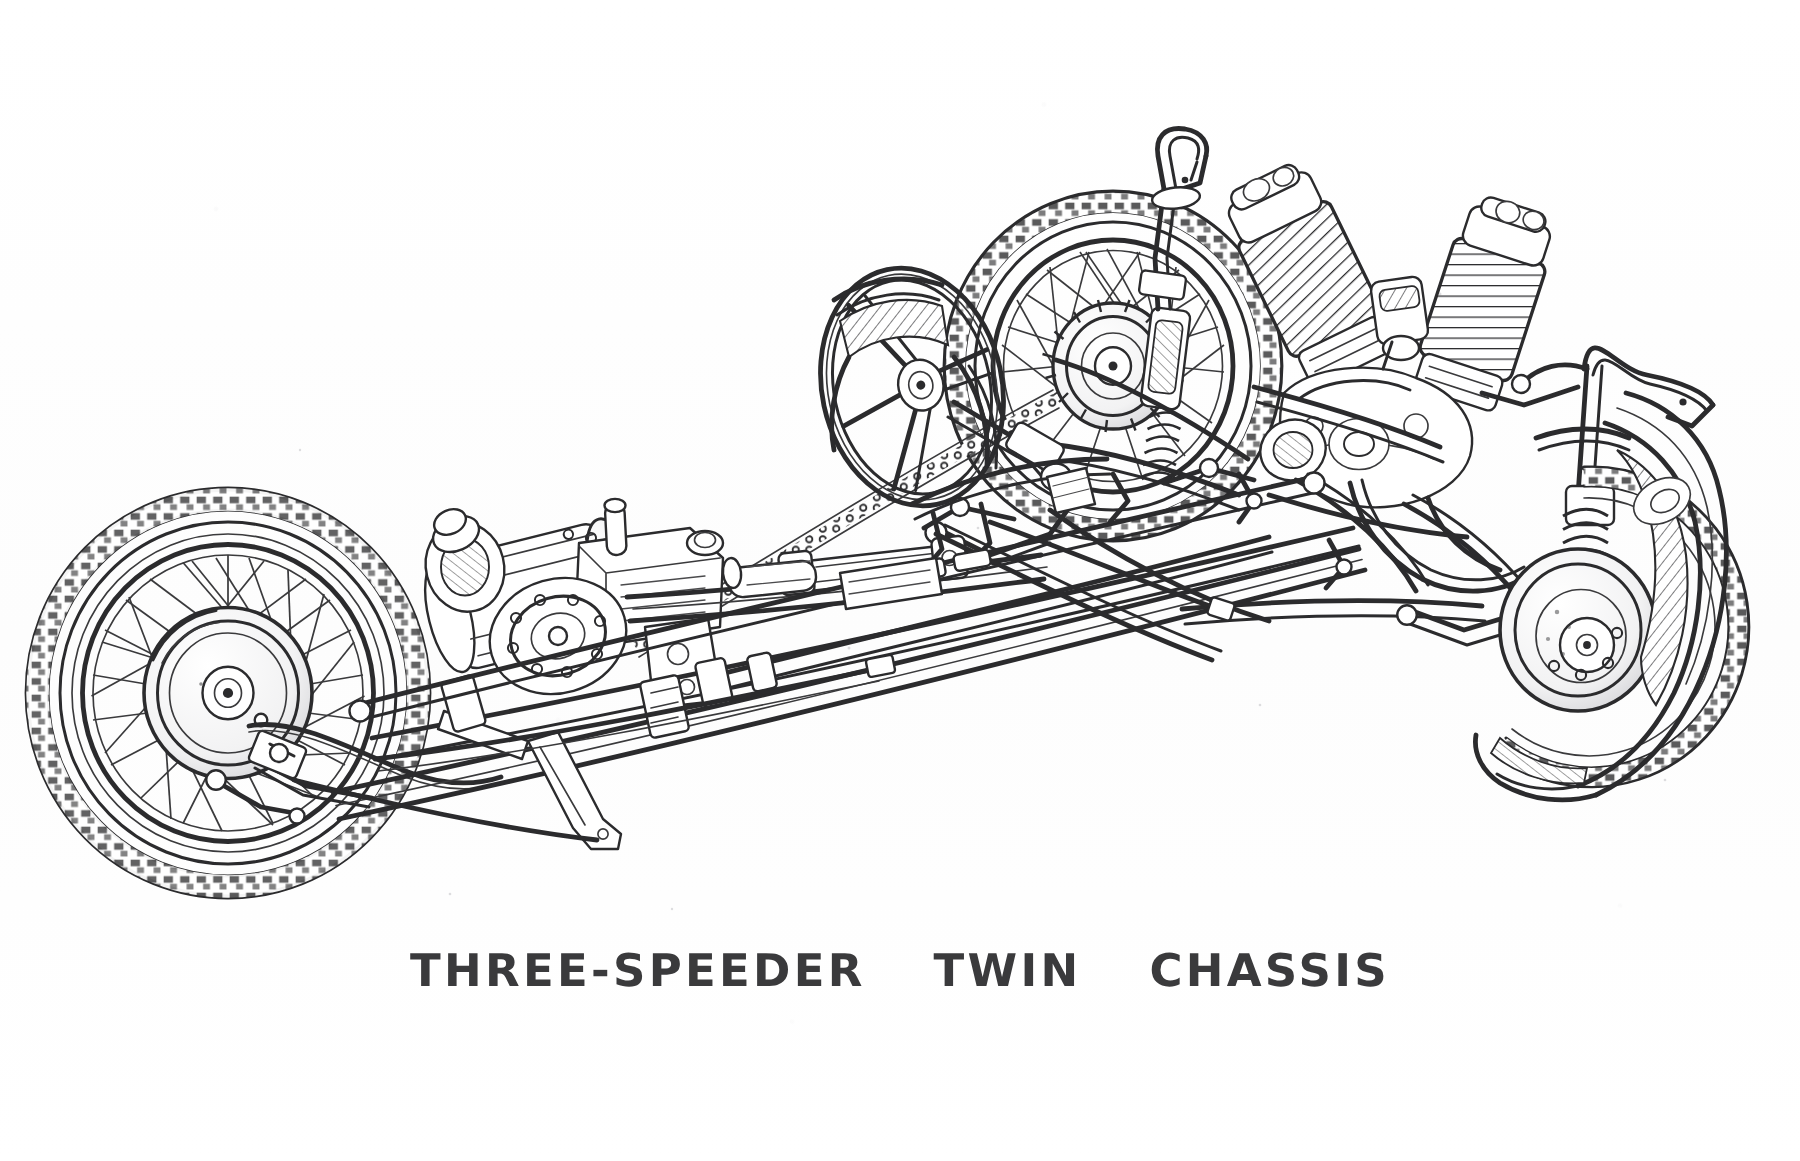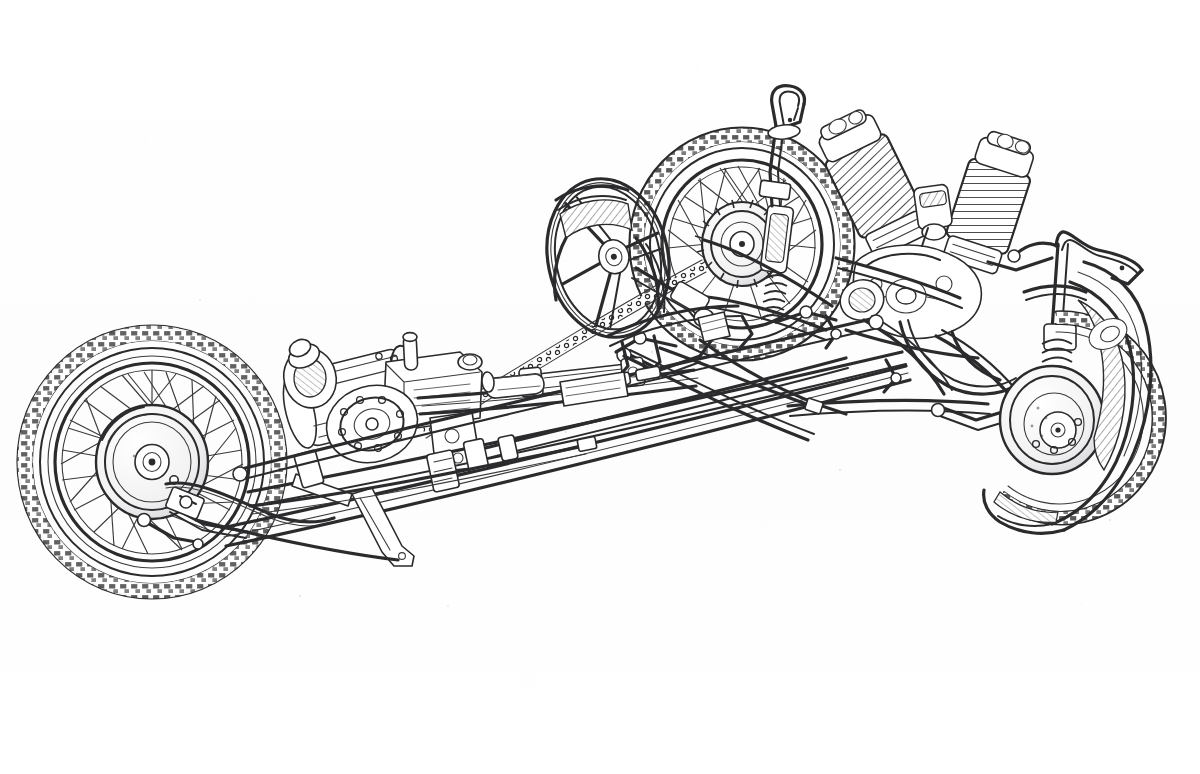--- a/index.html
+++ b/index.html
@@ -639,14 +639,15 @@
         <circle cx="652" cy="352" r="0.9"></circle>
       <circle cx="300" cy="596" r="0.9"></circle>
         <circle cx="960" cy="196" r="1"></circle>
       <circle cx="1110" cy="520" r="0.9"></circle>
         <circle cx="448" cy="606" r="0.8"></circle>
       <circle cx="840" cy="470" r="0.9"></circle>
         <circle cx="200" cy="300" r="0.8"></circle>
     </g>
   </svg>
 
+  <div id="caption">THREE-SPEEDER  TWIN  CHASSIS</div>
 
 </div>
 
 </body></html>

